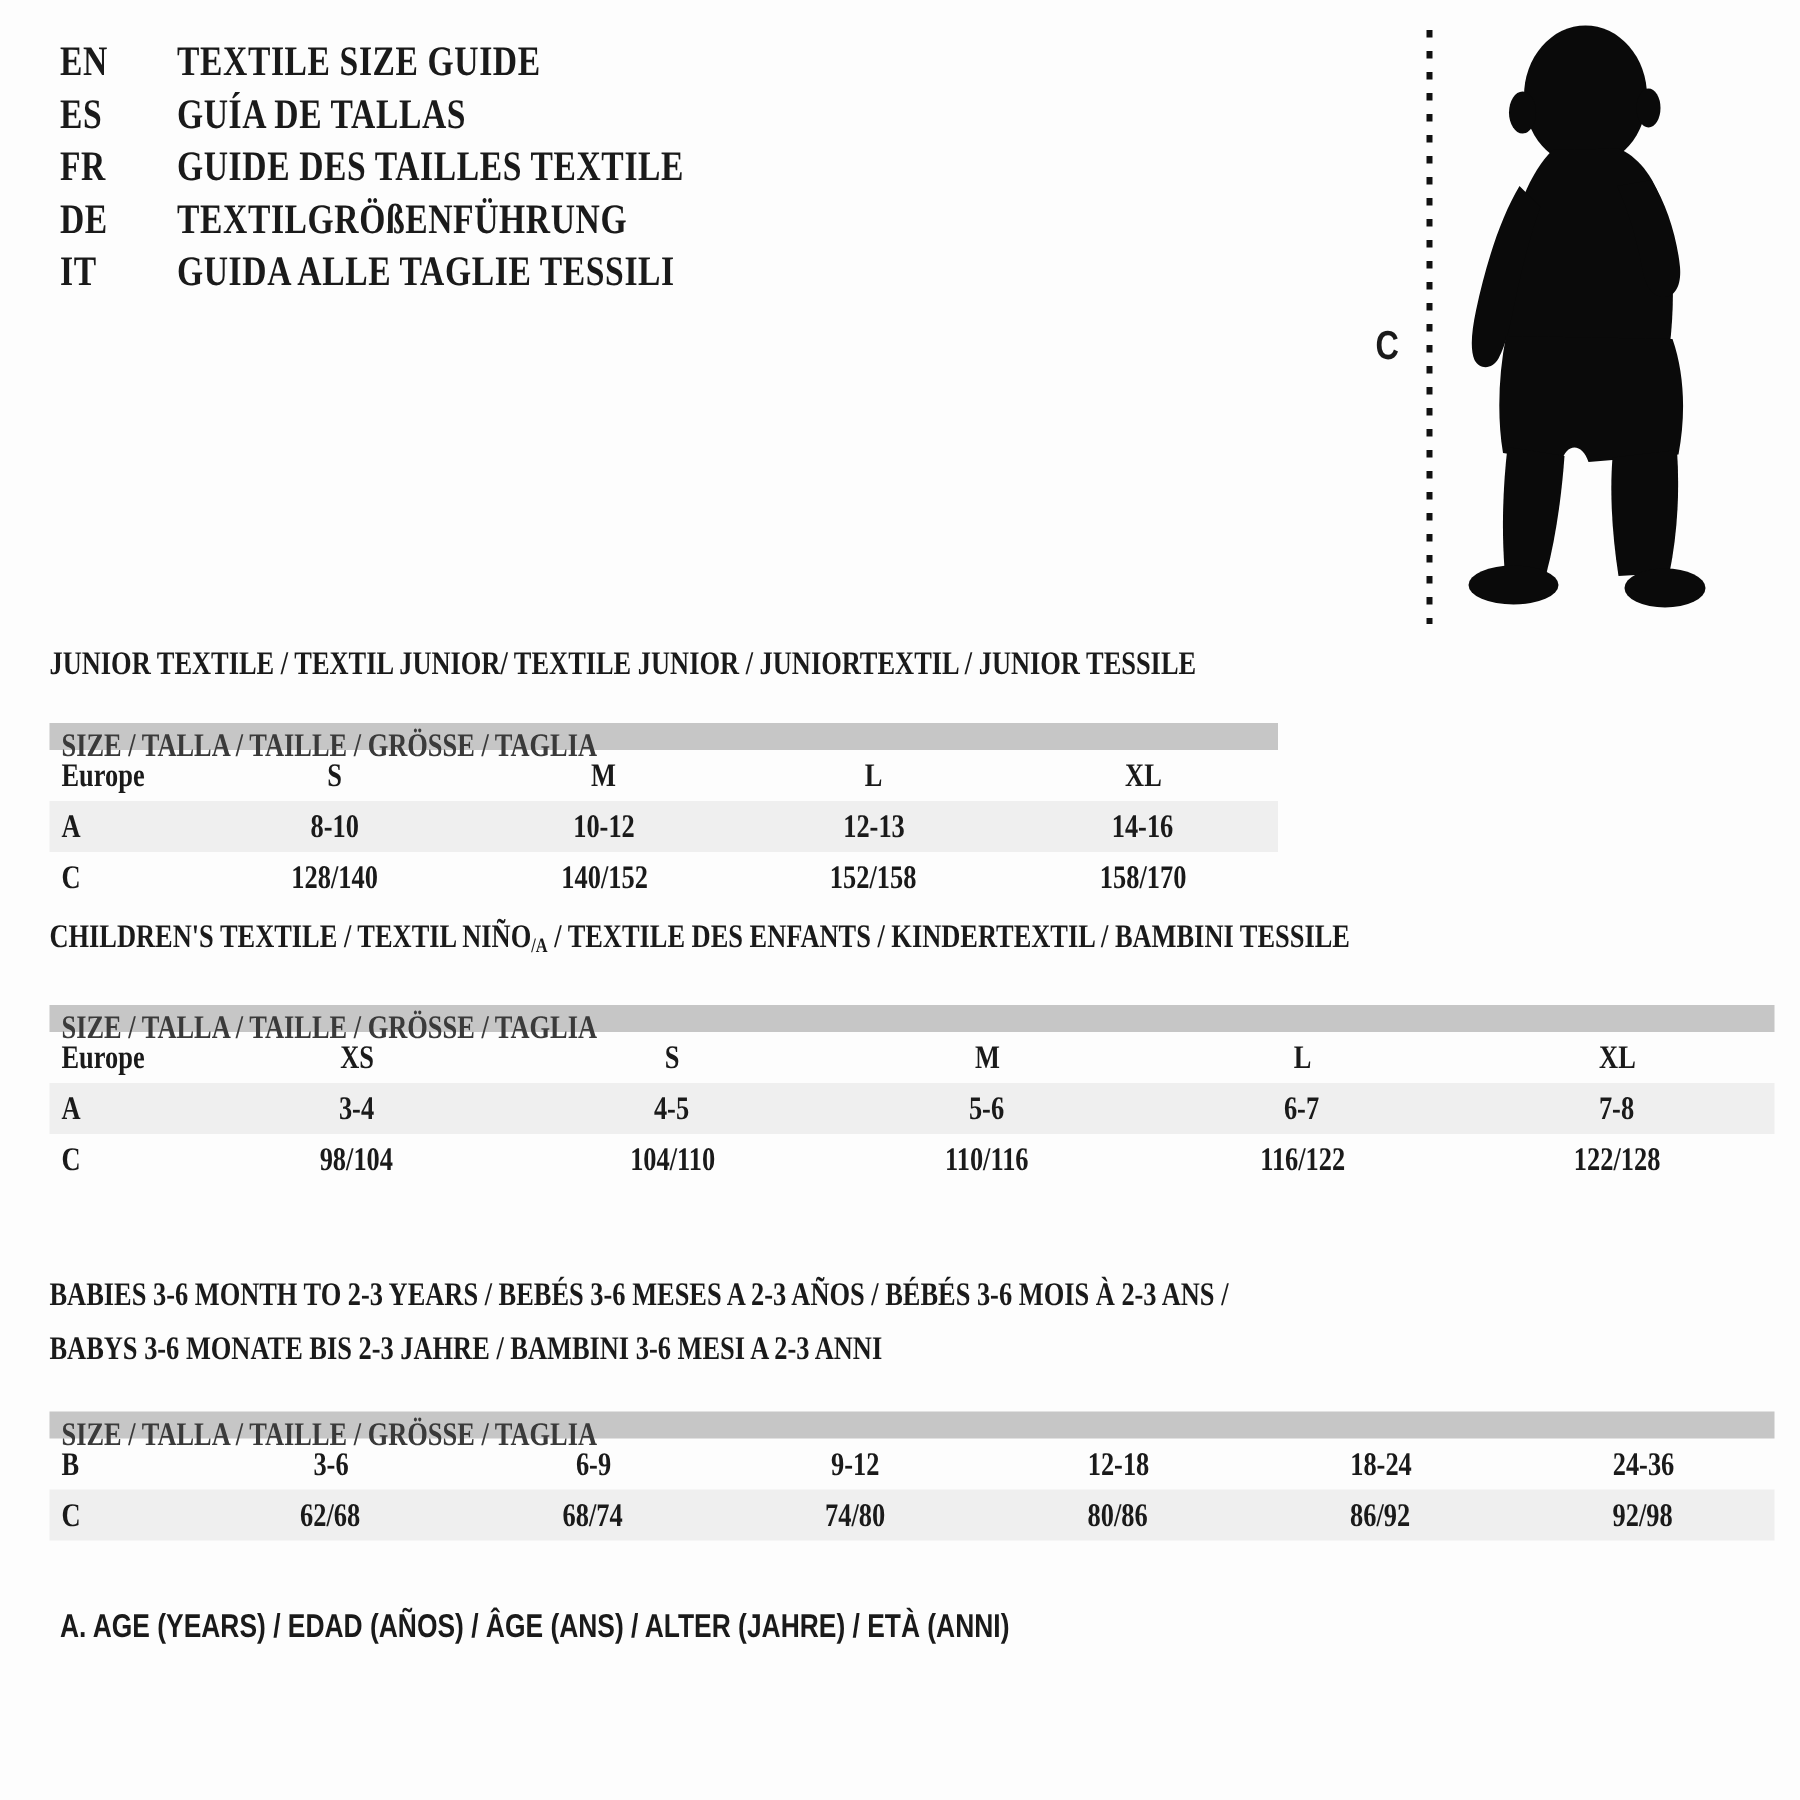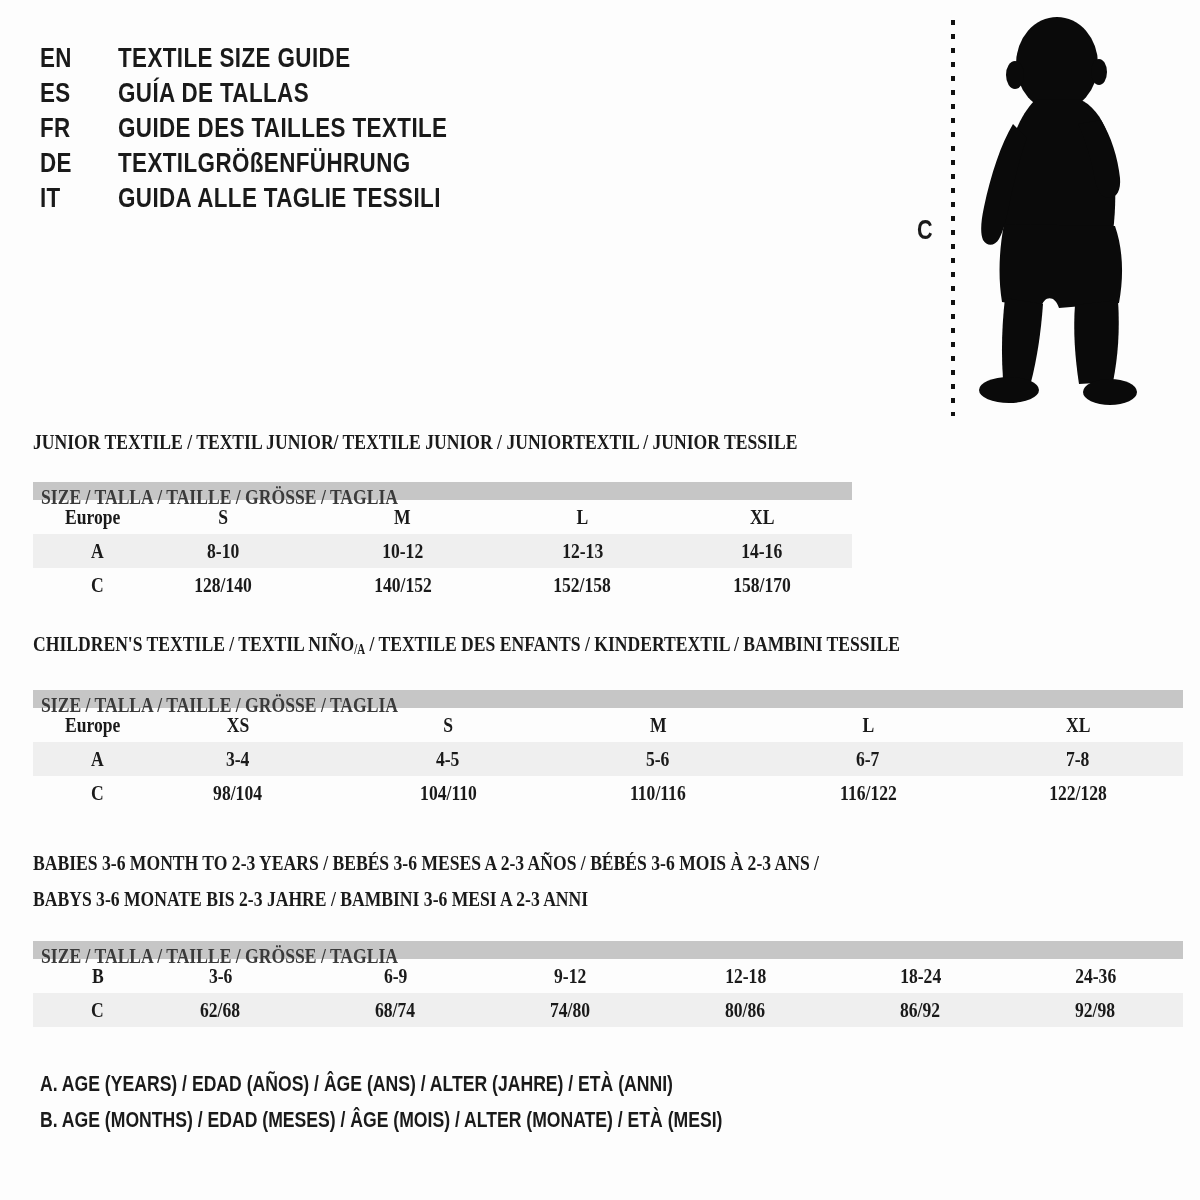--- a/index.html
+++ b/index.html
@@ -7,53 +7,53 @@
     width:1200px;height:1200px;position:relative;overflow:hidden;
     background:var(--page-bg,#fdfdfd);
     font-family:"Liberation Sans","DejaVu Sans",sans-serif;
     font-weight:bold;color:var(--text,#1a1a1a);
     -webkit-font-smoothing:antialiased;
   }
   .cond{display:inline-block;transform:scaleX(0.8);transform-origin:0 50%;white-space:nowrap;}
   .cond-c{display:inline-block;transform:scaleX(0.8);transform-origin:50% 50%;white-space:nowrap;}
 
   
-  .lang-block{position:absolute;left:40px;top:40px;}
+  .lang-block{position:absolute;left:40px;top:24px;font-family:Liberation Serif, serif;}
   .lang-row{display:flex;height:35px;line-height:35px;font-size:28px;letter-spacing:0.5px;}
   .lang-code{width:78px;flex:none;}
 
   
   .figure{position:absolute;left:905px;top:12px;width:255px;height:415px;}
   .figure svg{position:absolute;left:0;top:0;}
   .figure-label{position:absolute;left:12px;top:203px;font-size:27px;}
 
   
   .sec{position:absolute;left:33px;font-family:Liberation Serif, serif;}
   .s1{top:430px;width:819px;}
-  .s2{top:632px;width:1150px;}
+  .s2{top:612px;width:1150px;}
   .s3{top:845px;width:1150px;}
   .sec-heading{font-size:22px;}
   .s1 .sec-heading,.s2 .sec-heading{line-height:24px;margin-bottom:28px;}
   .s3 .sec-heading{line-height:36px;margin-bottom:24px;}
   .h-line{height:inherit;}
   .sub{font-size:0.62em;vertical-align:-0.25em;}
 
   
   .size-table{width:100%;}
   .thead{
     height:18px;line-height:29px;background:var(--thead-bg,#c6c6c6);
     color:var(--thead-text,#3a3a3a);font-size:22px;padding-left:8px;box-sizing:border-box;
   }
   .trow{display:grid;height:34px;align-items:center;font-size:22px;}
   .trow.shaded{background:var(--row-shaded,#efefef);}
-  .tcell.label{padding-left:8px;text-align:center;margin-left:24px;}
+  .tcell.label{padding-left:8px;text-align:left;}
   .tcell.val{text-align:center;}
 
   
-  .footnotes{position:absolute;left:40px;top:1066px;font-size:22px;}
+  .footnotes{position:absolute;left:40px;top:1066px;font-size:22px;text-align:right;}
   .fn-line{height:36px;line-height:36px;}
 </style>
 </head>
 <body style="--page-bg: #fdfdfd; --text: #1a1a1a; --thead-bg: #c6c6c6; --thead-text: #3a3a3a; --row-shaded: #efefef; --sil: #0a0a0a; --dash: #111111;">
 
 <div class="lang-block">
     <div class="lang-row">
       <span class="lang-code"><span class="cond">EN</span></span>
       <span class="cond">TEXTILE SIZE GUIDE</span>
     </div>
@@ -181,14 +181,13 @@
         <div class="tcell val"><span class="cond-c">74/80</span></div>
         <div class="tcell val"><span class="cond-c">80/86</span></div>
         <div class="tcell val"><span class="cond-c">86/92</span></div>
         <div class="tcell val"><span class="cond-c">92/98</span></div>
       </div>
     </div>
 </div>
 
 <div class="footnotes">
     <div class="fn-line"><span class="cond">A. AGE (YEARS) / EDAD (AÑOS) / ÂGE (ANS) / ALTER (JAHRE) / ETÀ (ANNI)</span></div>
-    <div class="fn-line"><span class="cond">B. AGE (MONTHS) / EDAD (MESES) / ÂGE (MOIS) / ALTER (MONATE) / ETÀ (MESI)</span></div>
   </div>
 
 </body></html>

